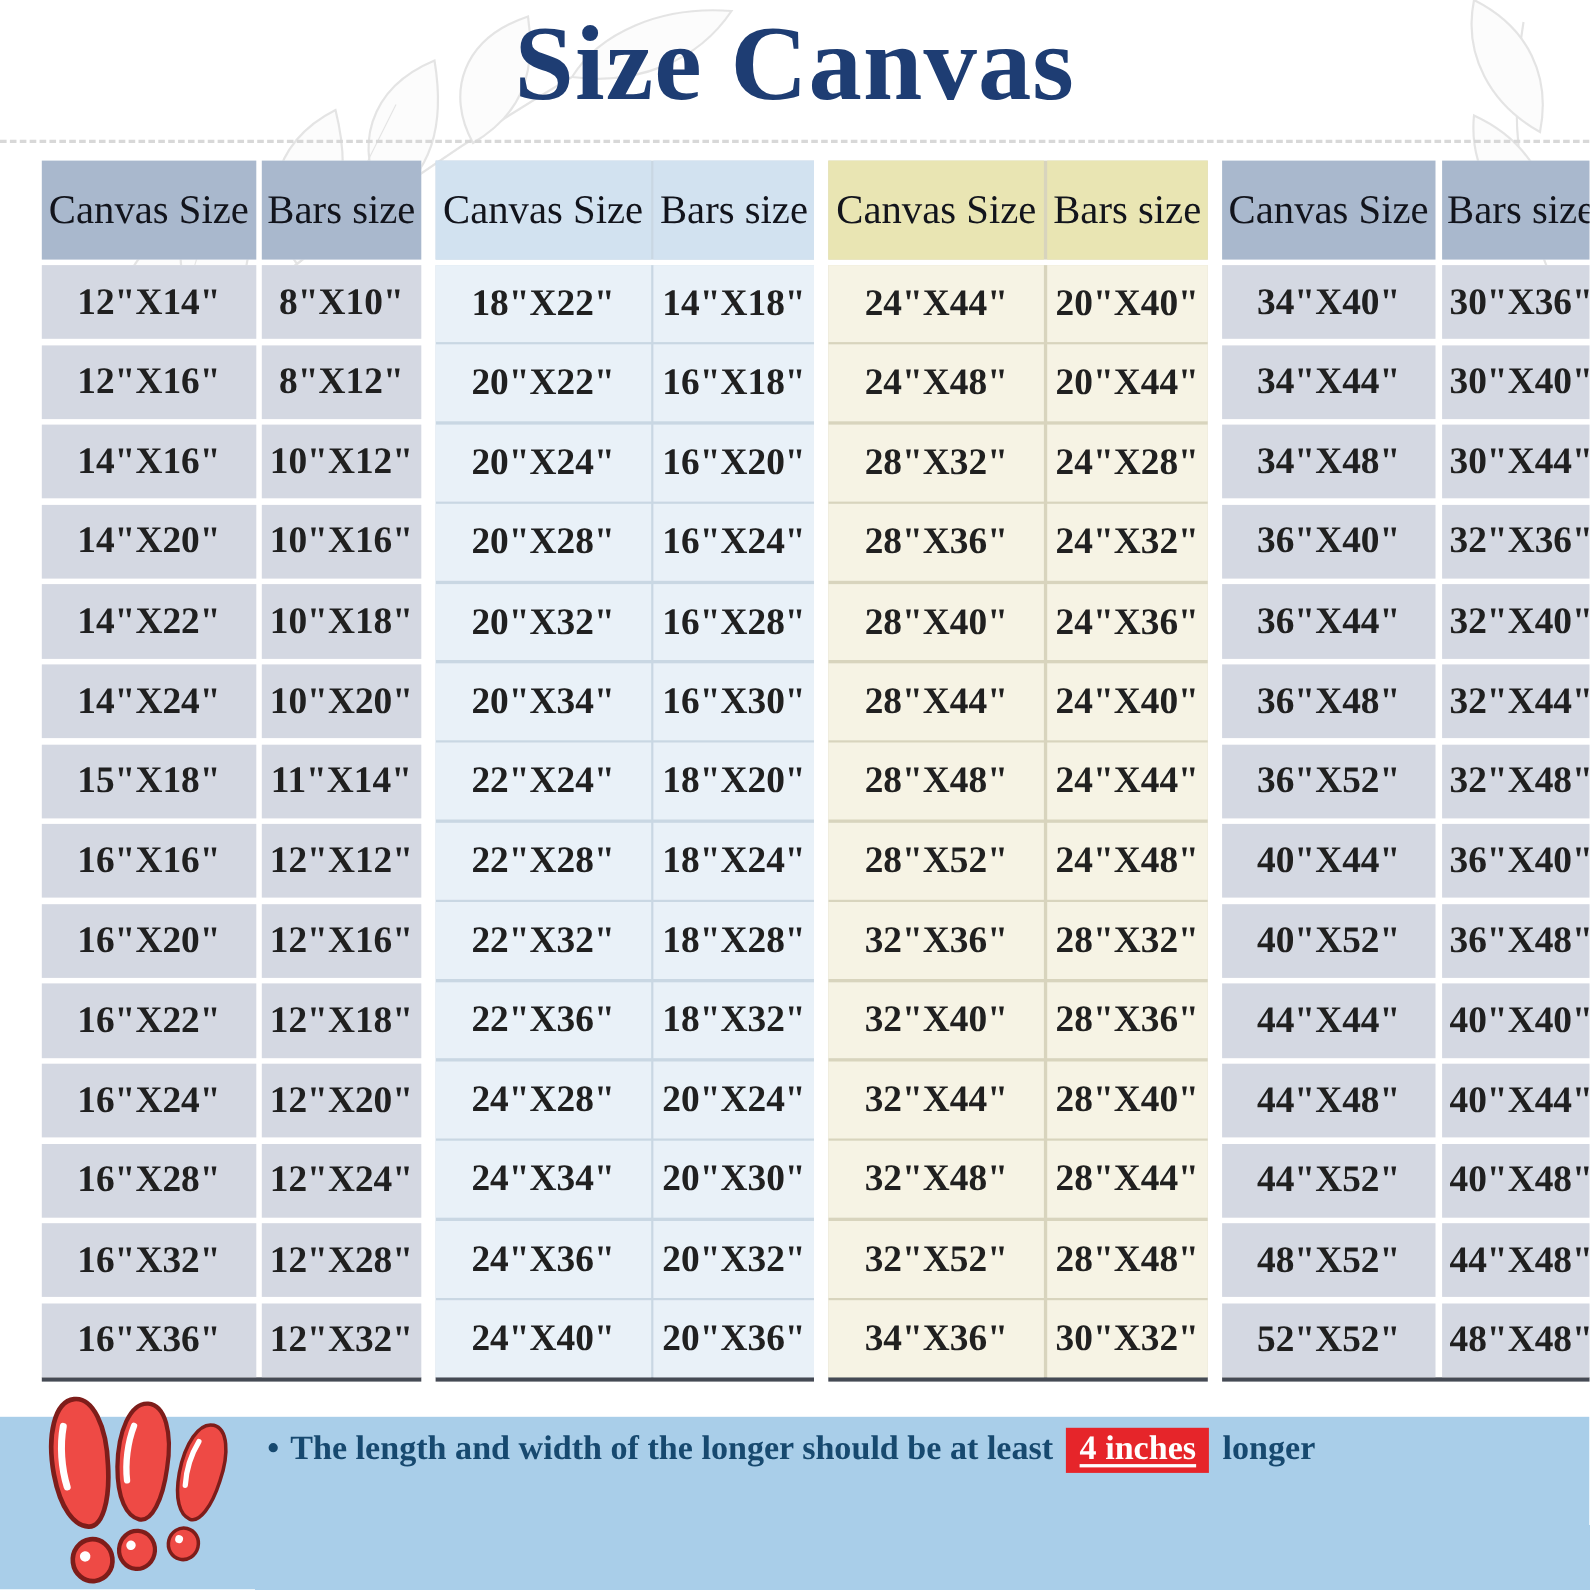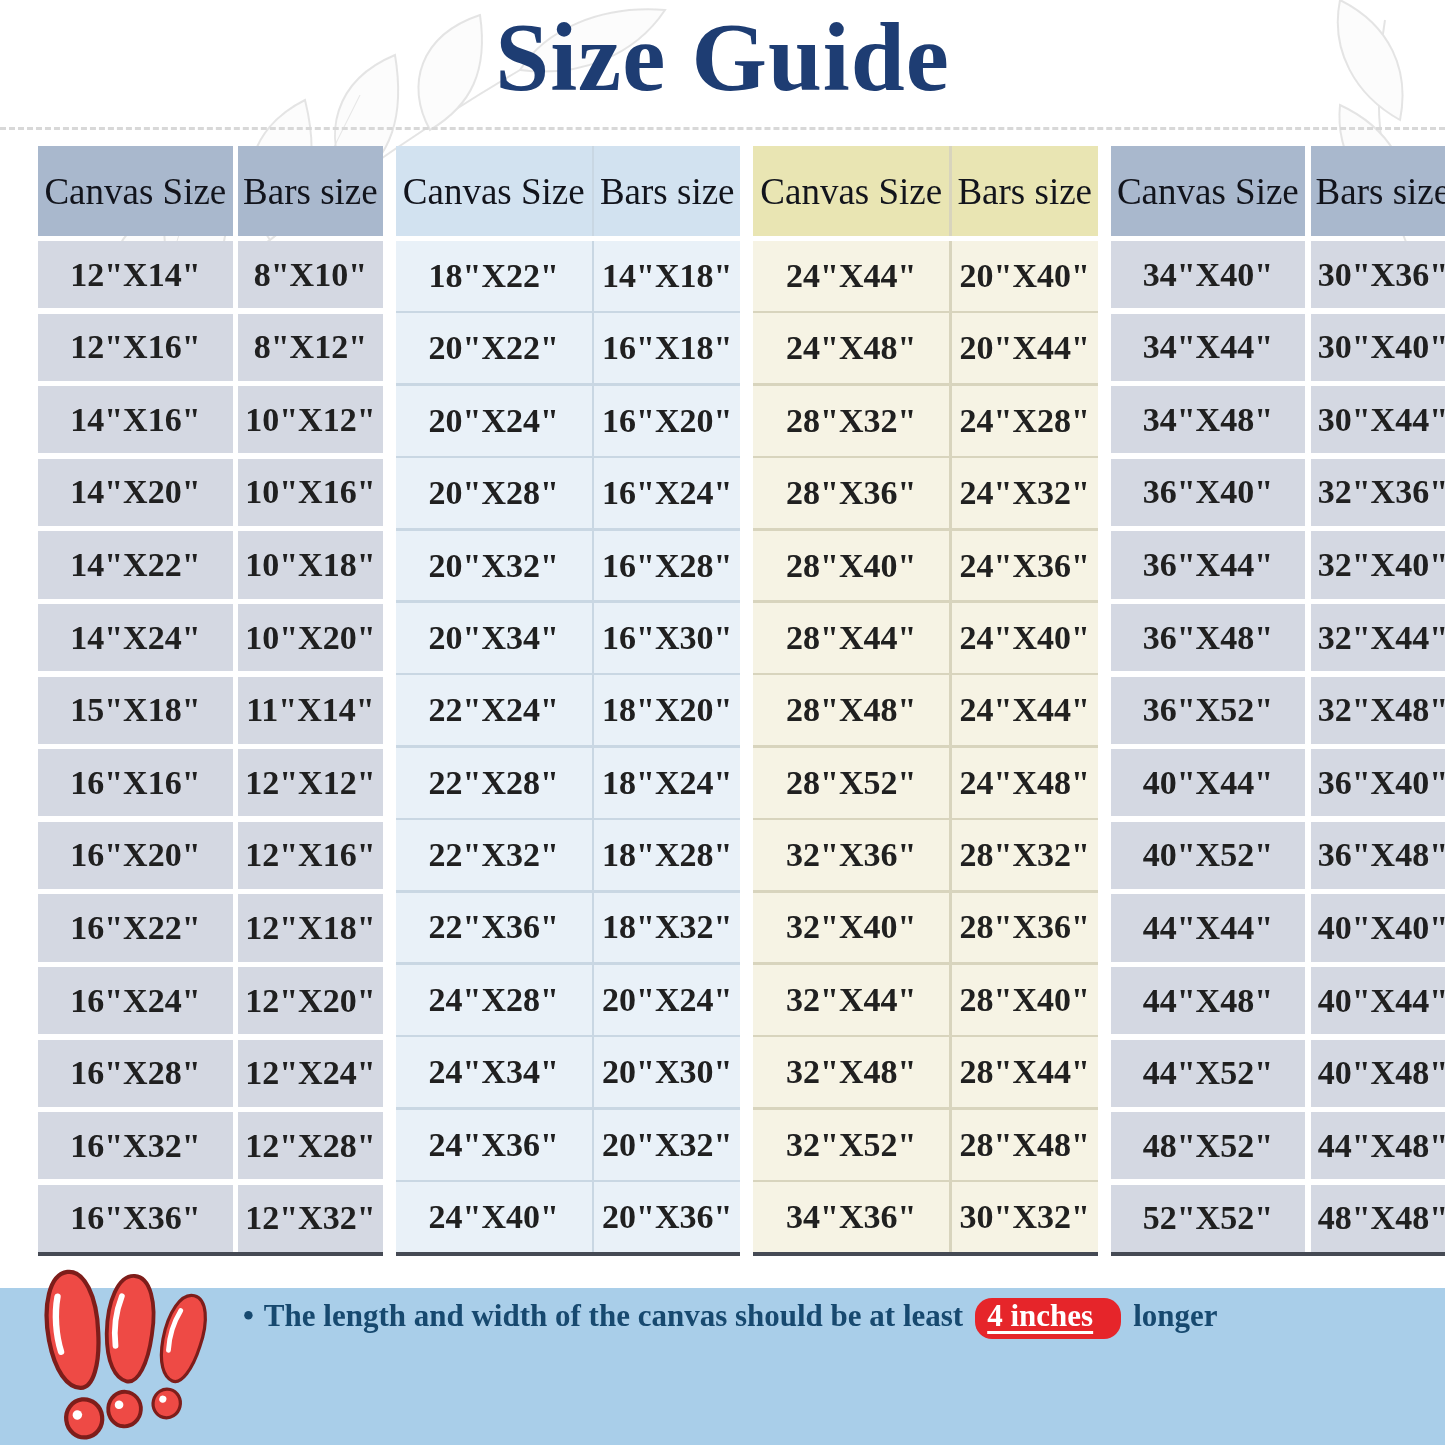--- a/index.html
+++ b/index.html
@@ -53,22 +53,22 @@
   .notes{
     position:absolute;left:243px;top:10px;right:8px;
     color:var(--note-text,#17496f);font-weight:bold;font-size:31px;line-height:1.18;
   }
   .note-line{white-space:nowrap;}
   .bullet{margin-right:10px;}
   .indent2{padding-left:27px;display:inline-block;margin-top:8px;}
   .note2{margin-top:24px;}
   .badge{
     display:inline-block;background:var(--badge-bg,#e6252a);
-    color:var(--badge-text,#ffffff);padding:0px 28px 4px 12px;margin:0 12px;
-    text-decoration:underline;text-decoration-thickness:3px;text-underline-offset:5px;border-radius:17px;
+    color:var(--badge-text,#ffffff);padding:0px 12px 4px 12px;margin:0 12px;
+    text-decoration:underline;text-decoration-thickness:3px;text-underline-offset:5px;
   }
 </style>
 </head>
 <body>
 
 <svg class="leaf-art" style="top:0;left:0;" width="780" height="430" viewBox="0 0 780 430" fill="#fcfcfc" stroke="#e2e2e2" stroke-width="2" opacity="0.9">
   <path d="M40,430 C160,330 300,200 520,70" fill="none"></path>
   <path d="M120,350 C90,290 110,230 170,200 C180,270 165,320 120,350 Z"></path>
   <path d="M190,300 C150,250 155,185 215,150 C235,215 230,265 190,300 Z"></path>
   <path d="M270,240 C235,190 245,130 305,100 C320,160 310,210 270,240 Z"></path>
@@ -81,21 +81,21 @@
 </svg>
 
 <svg class="leaf-art" style="top:0;right:0;" width="250" height="330" viewBox="0 0 250 330" fill="#fcfcfc" stroke="#e2e2e2" stroke-width="2" opacity="0.9">
   <path d="M250,320 C200,240 170,140 190,20" fill="none"></path>
   <path d="M205,120 C160,95 135,50 145,0 C195,25 215,70 205,120 Z"></path>
   <path d="M215,220 C170,200 140,155 145,105 C195,128 218,170 215,220 Z"></path>
 </svg>
 
 <div class="dashes"></div>
 
-<h1 class="title">Size Guide</h1>
+<h1 class="title">Size Canvas</h1>
 
 <div id="tables">
     <div class="stable slate">
       <div class="thead">
         <div class="hcell">Canvas Size</div>
         <div class="hcell">Bars size</div>
       </div>
       <div class="tbody">
         <div class="cell">12"X14"</div>
         <div class="cell">8"X10"</div>
@@ -248,16 +248,16 @@
         <circle cx="-6" cy="137" r="4.5" fill="#ffffff" stroke="none"></circle>
       </g>
     </defs>
     <use href="#excl-mark" transform="translate(48,8) rotate(-7) scale(1.06)"></use>
     <use href="#excl-mark" transform="translate(116,12) rotate(4) scale(0.96)"></use>
     <use href="#excl-mark" transform="translate(176,32) rotate(14) scale(0.80)"></use>
   </svg>
 
   <div class="notes">
     <div class="note-line">
-      <span class="bullet">•</span><span>The length and width of the canvas should be at least</span><span class="badge">4 inches</span><span>longer</span>
+      <span class="bullet">•</span><span>The length and width of the longer should be at least</span><span class="badge">4 inches</span><span>longer</span>
     </div>
   </div>
 </div>
 
 </body></html>

